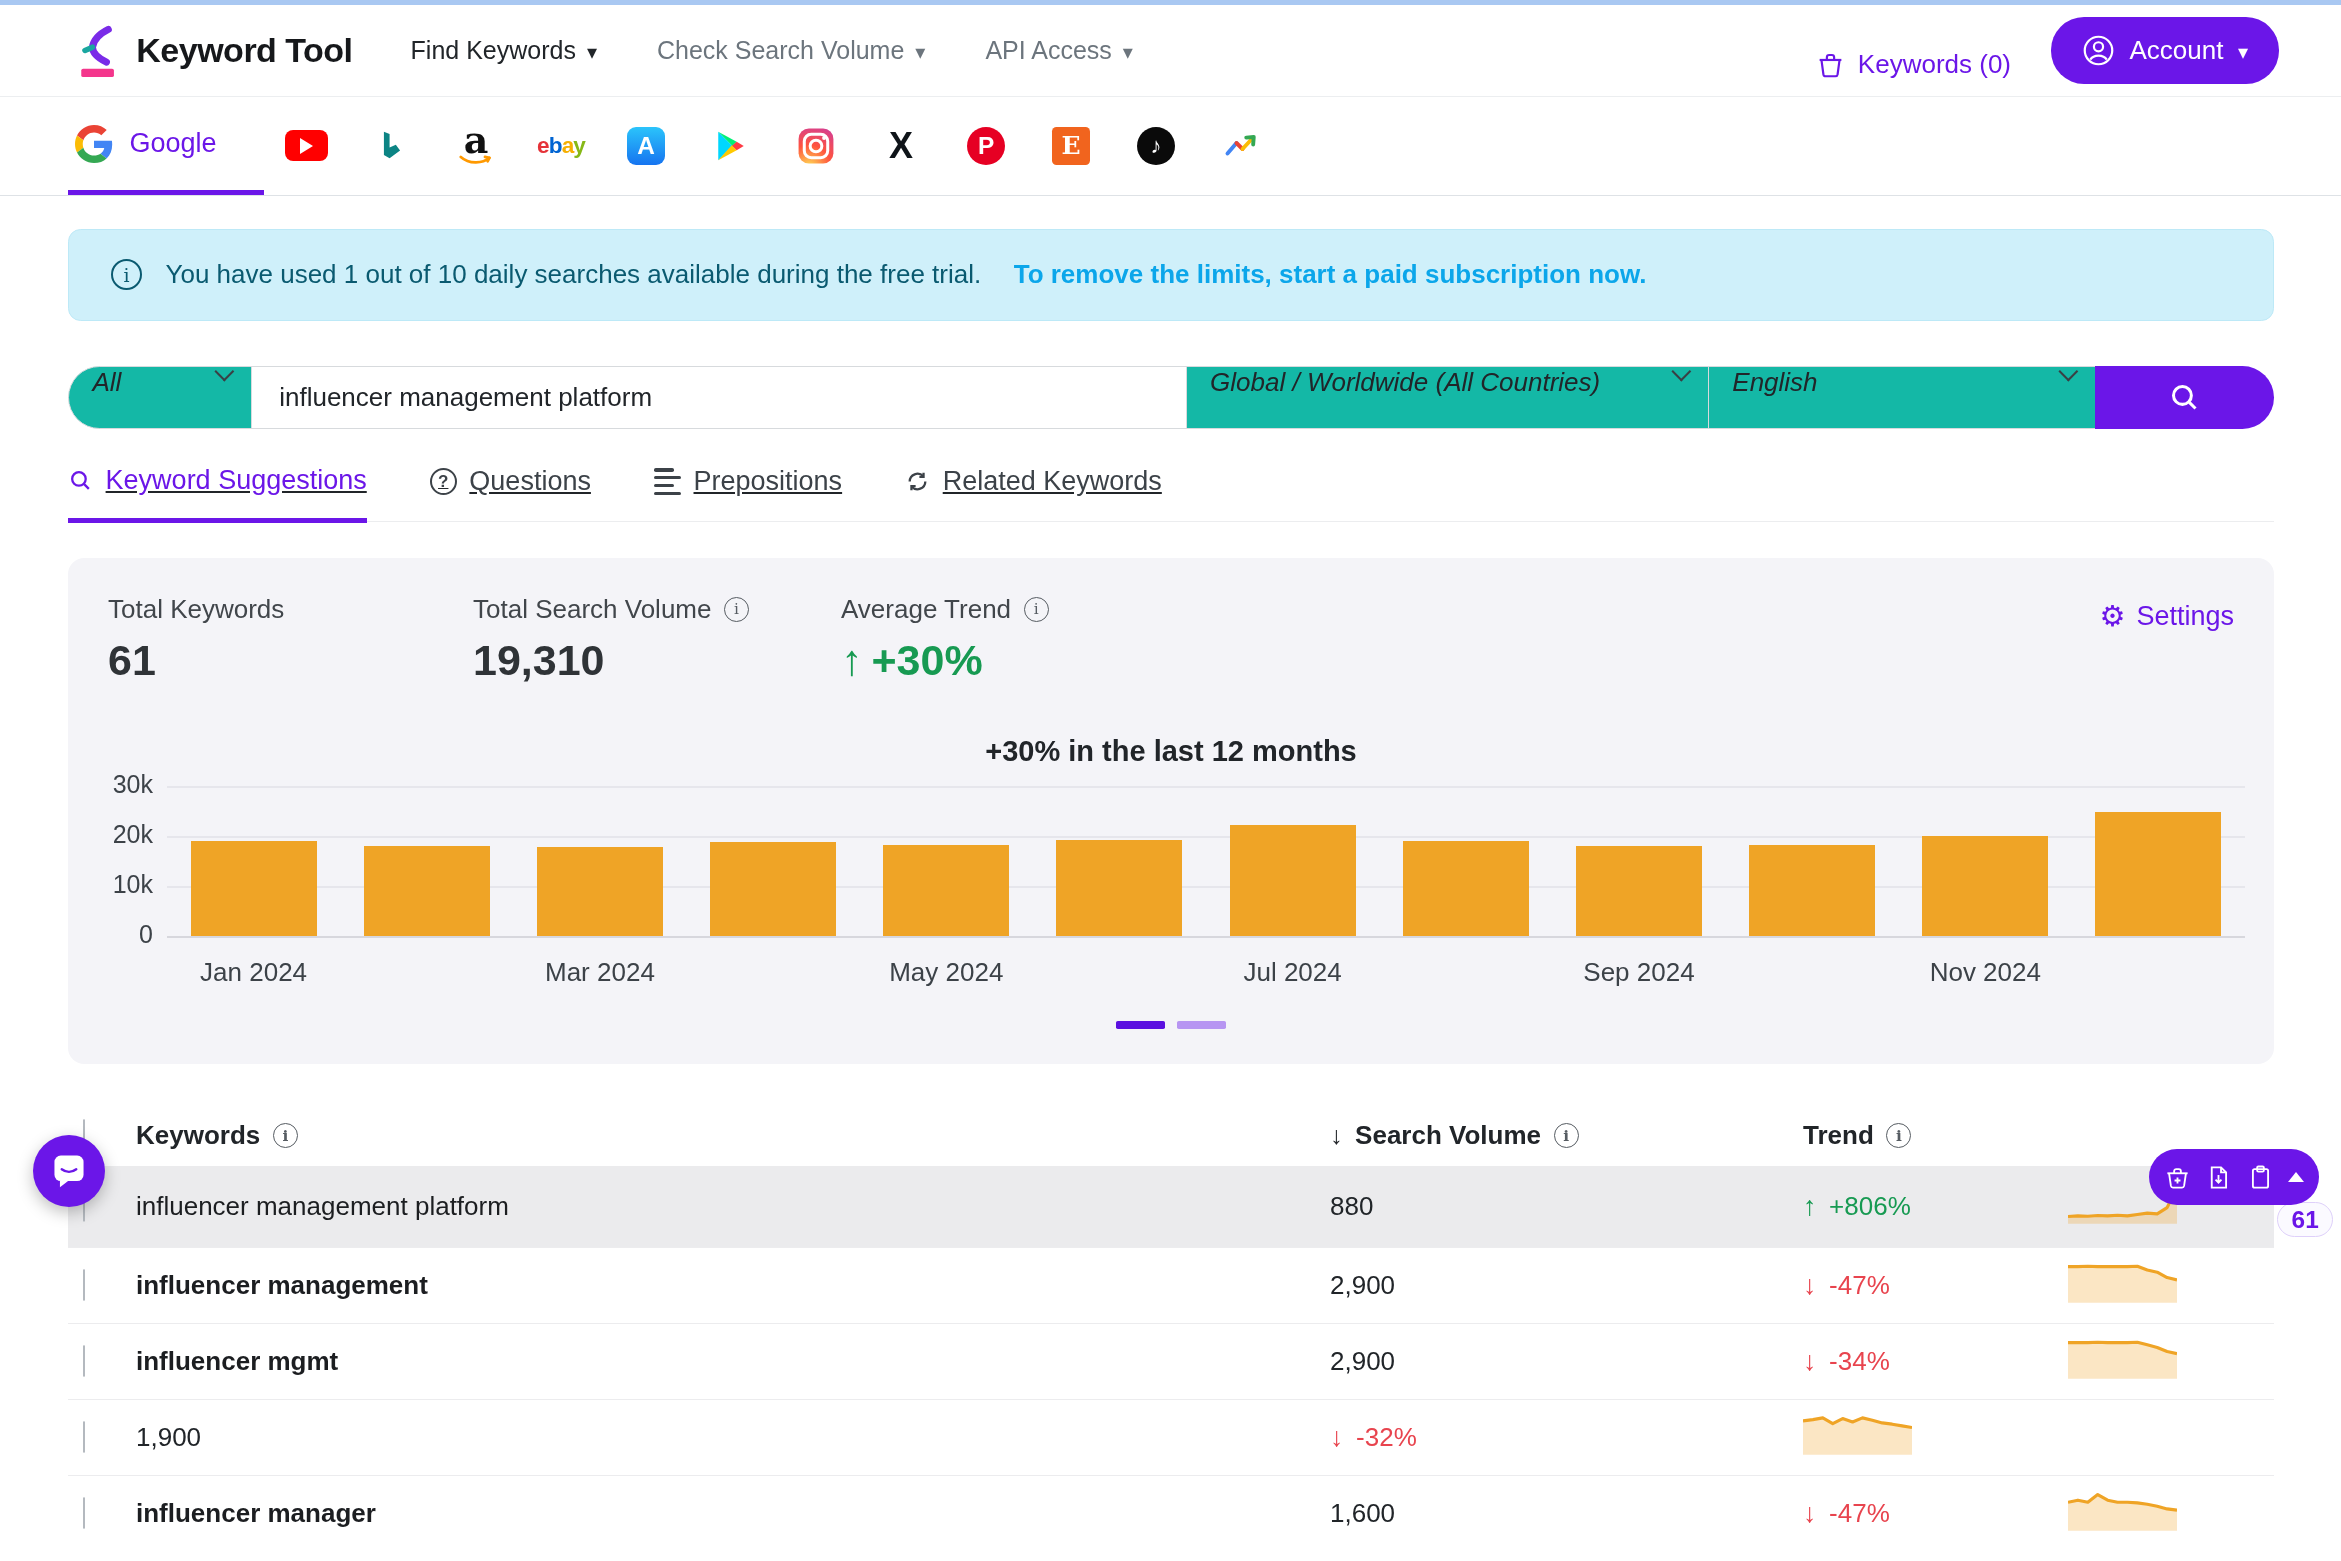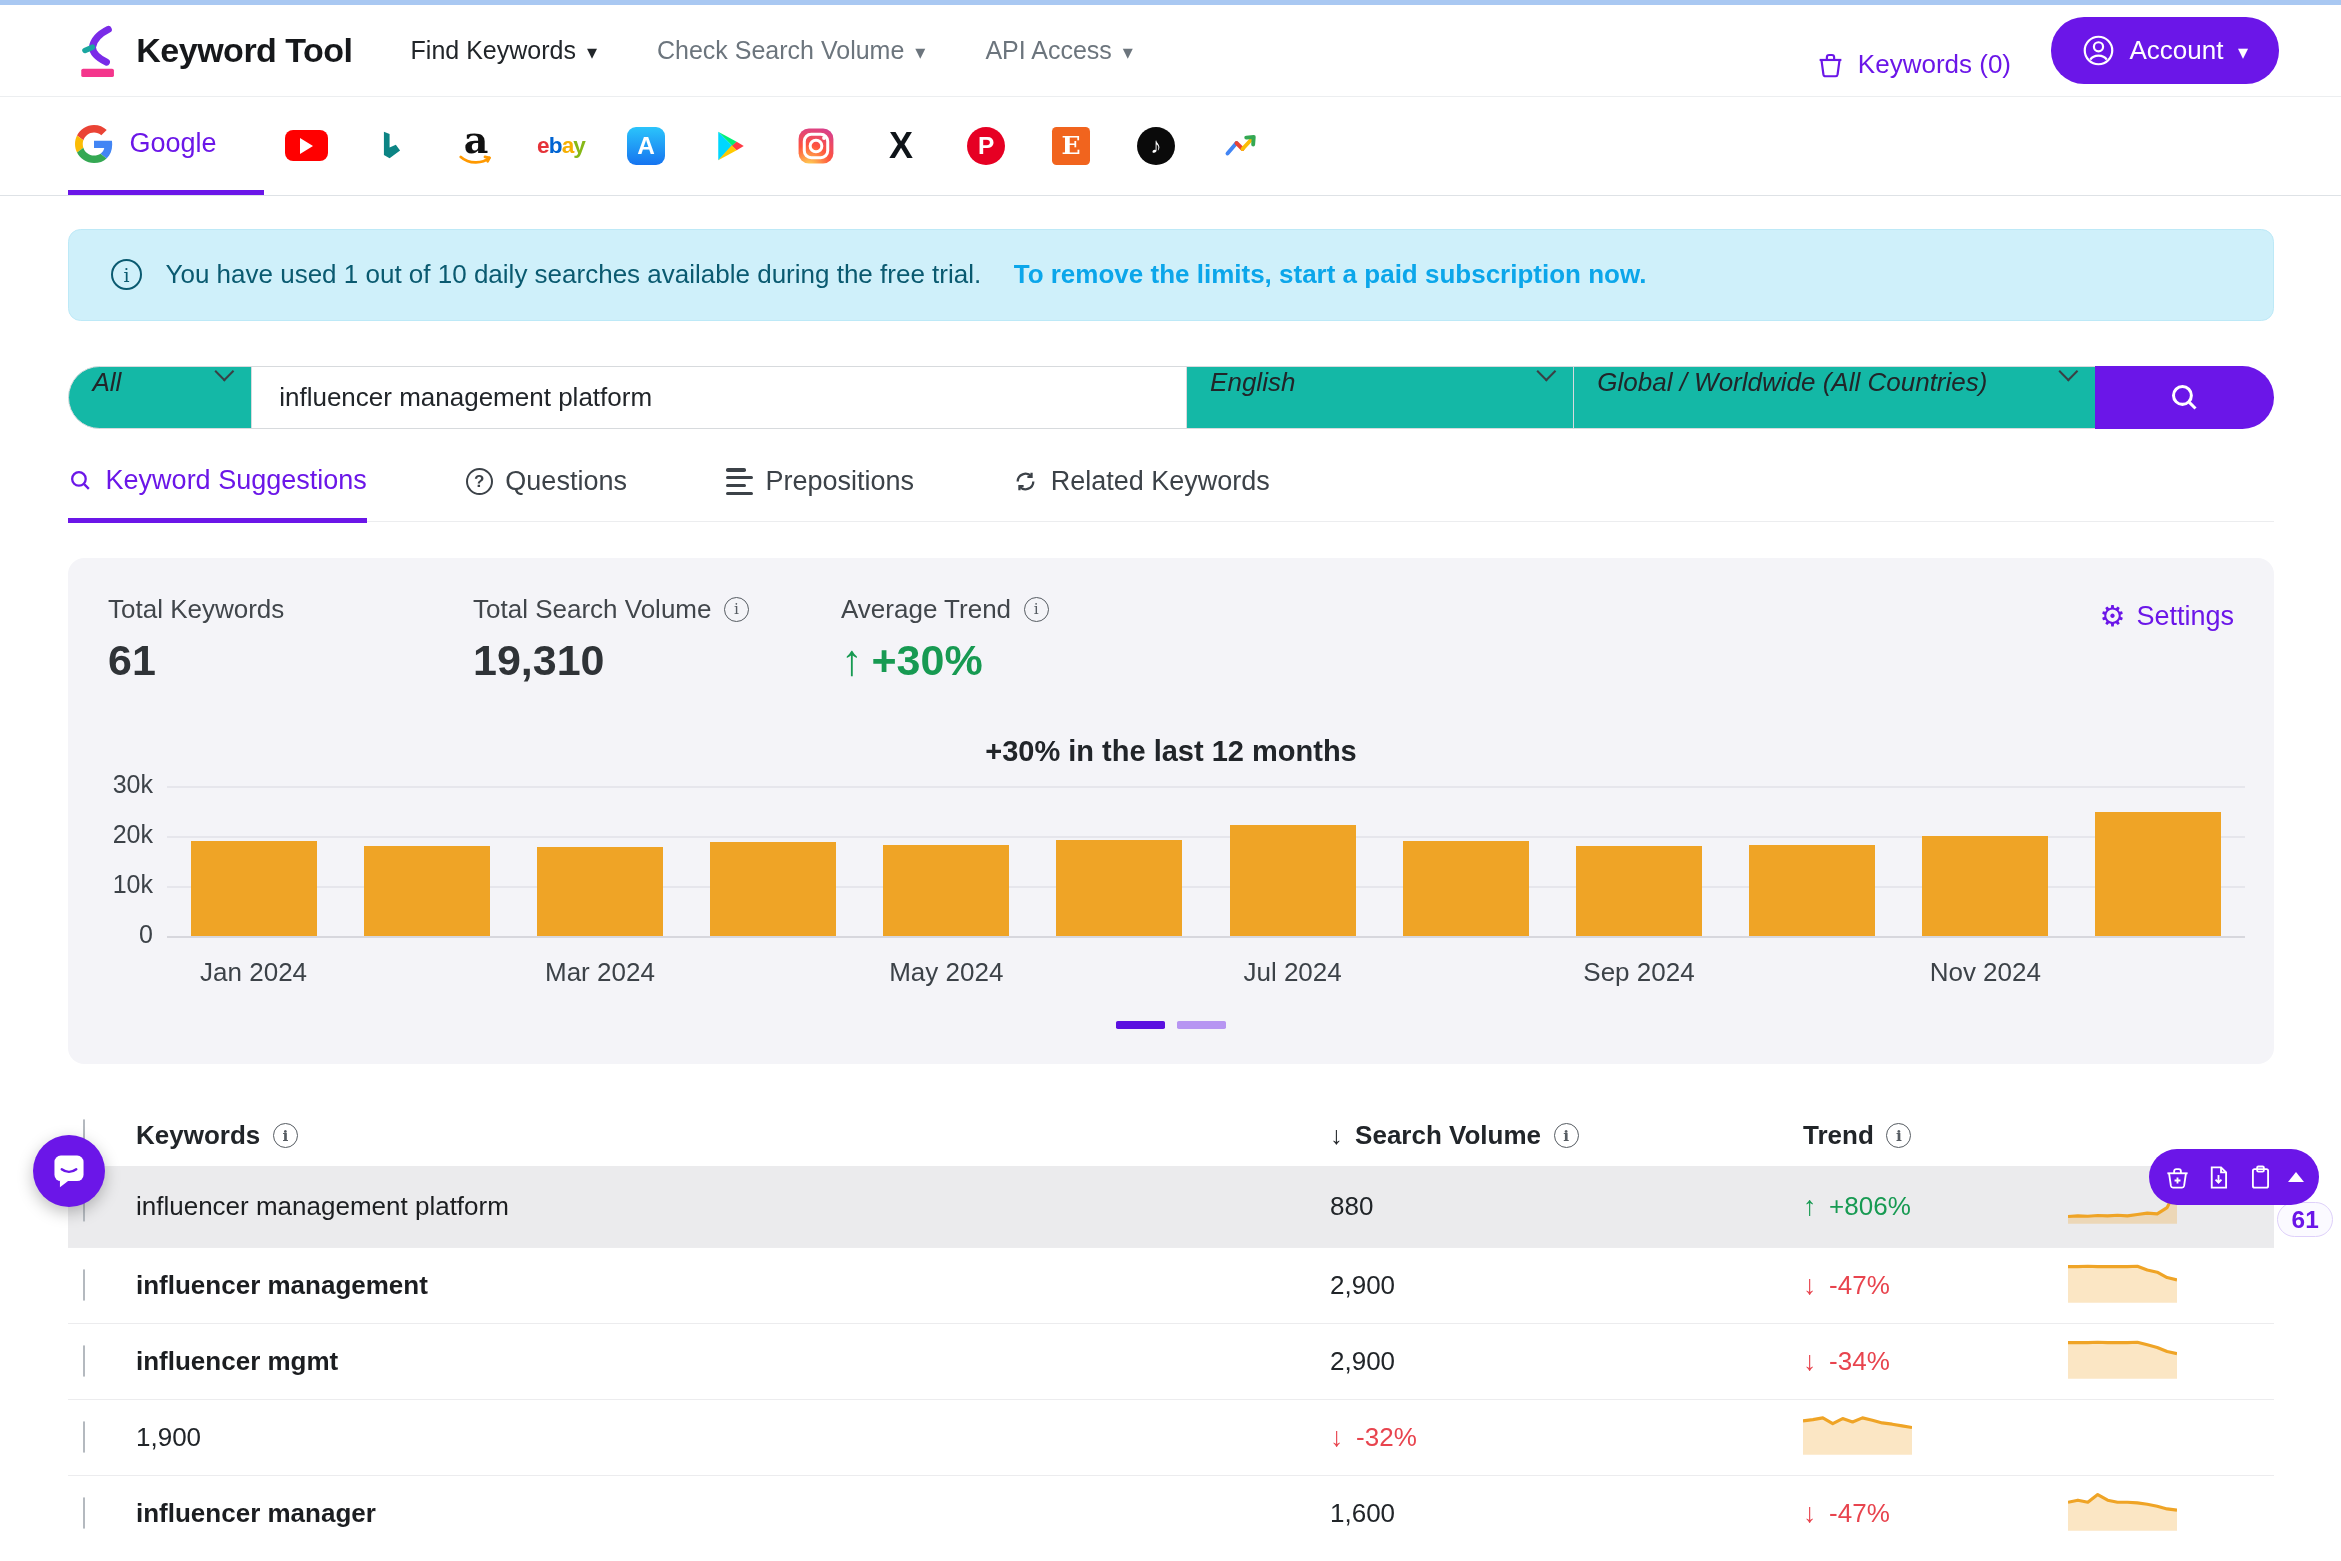--- a/index.html
+++ b/index.html
@@ -47,21 +47,21 @@
   .search-row { margin: 45px 68px 0; display: flex; height: 63px; }
   .sel { background: #14b8a6; border: 1.8px solid #d7dadd; display: flex; align-items: flex-start; justify-content: space-between; padding: 0 23.5px; font-size: 26px; color: #212529; cursor: pointer; font-style: italic; }
   .sel-scope { width: 185px; border-radius: 32px 0 0 32px; }
   .sel-region { width: 524px; margin-left: -1.8px; }
   .sel-lang { width: 389px; margin-left: -1.8px; }
   .sel-chev { width: 13.6px; height: 13.6px; border-right: 2.7px solid #3a3f44; border-bottom: 2.7px solid #3a3f44; transform: rotate(45deg) translateY(-3.6px); flex: none; }
   .query-input { flex: 1; margin-left: -1.8px; border: 1.8px solid #d7dadd; border-radius: 0; font-size: 26px; padding: 0 27px; color: #212529; outline: none; font-family: inherit; background: #fff; }
   .search-btn { width: 179px; margin-left: -1.8px; background: #6b16e8; border: none; border-radius: 0 32px 32px 0; display: flex; align-items: center; justify-content: center; cursor: pointer; }
 
   
-  .result-tabs { margin: 36px 68px 0; display: flex; gap: 99px; border-bottom: 1.8px solid #ecedef; }
+  .result-tabs { margin: 36px 68px 0; display: flex; gap: 63px; border-bottom: 1.8px solid #ecedef; text-decoration: underline; }
   .rtab { display: flex; align-items: center; gap: 12.6px; font-size: 27px; color: #3c4248; padding-bottom: 22px; cursor: pointer; }
   .rtab.active { color: #6b16e8; font-weight: 500; border-bottom: 5.4px solid #6b16e8; margin-bottom: -1.8px; }
   .q-ring { width: 27px; height: 27px; border: 2.3px solid #3c4248; border-radius: 50%; display: inline-flex; align-items: center; justify-content: center; font-size: 17px; color: #3c4248; font-weight: 600; }
   .prep-icon { display: inline-flex; flex-direction: column; gap: 4.5px; }
   .prep-icon i { display: block; height: 3.2px; background: #3c4248; border-radius: 1.8px; }
   .prep-icon i:nth-child(1){ width: 20px; } .prep-icon i:nth-child(2){ width: 27px; } .prep-icon i:nth-child(3){ width: 20px; } .prep-icon i:nth-child(4){ width: 27px; }
 
   
   .panel { position: relative; margin: 36px 68px 0; height: 506px; background: #f4f4f8; border-radius: 16.3px; }
   .stat-block { position: absolute; top: 36px; }
@@ -242,26 +242,26 @@
     <span class="alert-text">You have used 1 out of 10 daily searches available during the free trial.</span>
     <span class="alert-link">To remove the limits, start a paid subscription now.</span>
   </div>
 
   <div class="search-row">
     <div class="sel sel-scope">
       <span>All</span>
       <span class="sel-chev"></span>
     </div>
     <input class="query-input" value="influencer management platform" style="">
+    <div class="sel sel-region">
+      <span>Global / Worldwide (All Countries)</span>
+      <span class="sel-chev"></span>
+    </div>
     <div class="sel sel-lang">
       <span>English</span>
-      <span class="sel-chev"></span>
-    </div>
-    <div class="sel sel-region">
-      <span>Global / Worldwide (All Countries)</span>
       <span class="sel-chev"></span>
     </div>
     <button class="search-btn">
       <svg width="33" height="33" viewBox="0 0 24 24" fill="none" stroke="#fff" stroke-width="2.2">
         <circle cx="10.5" cy="10.5" r="6.5"></circle>
           <path d="M15.5 15.5 L20 20"></path>
       </svg>
     </button>
   </div>
 

